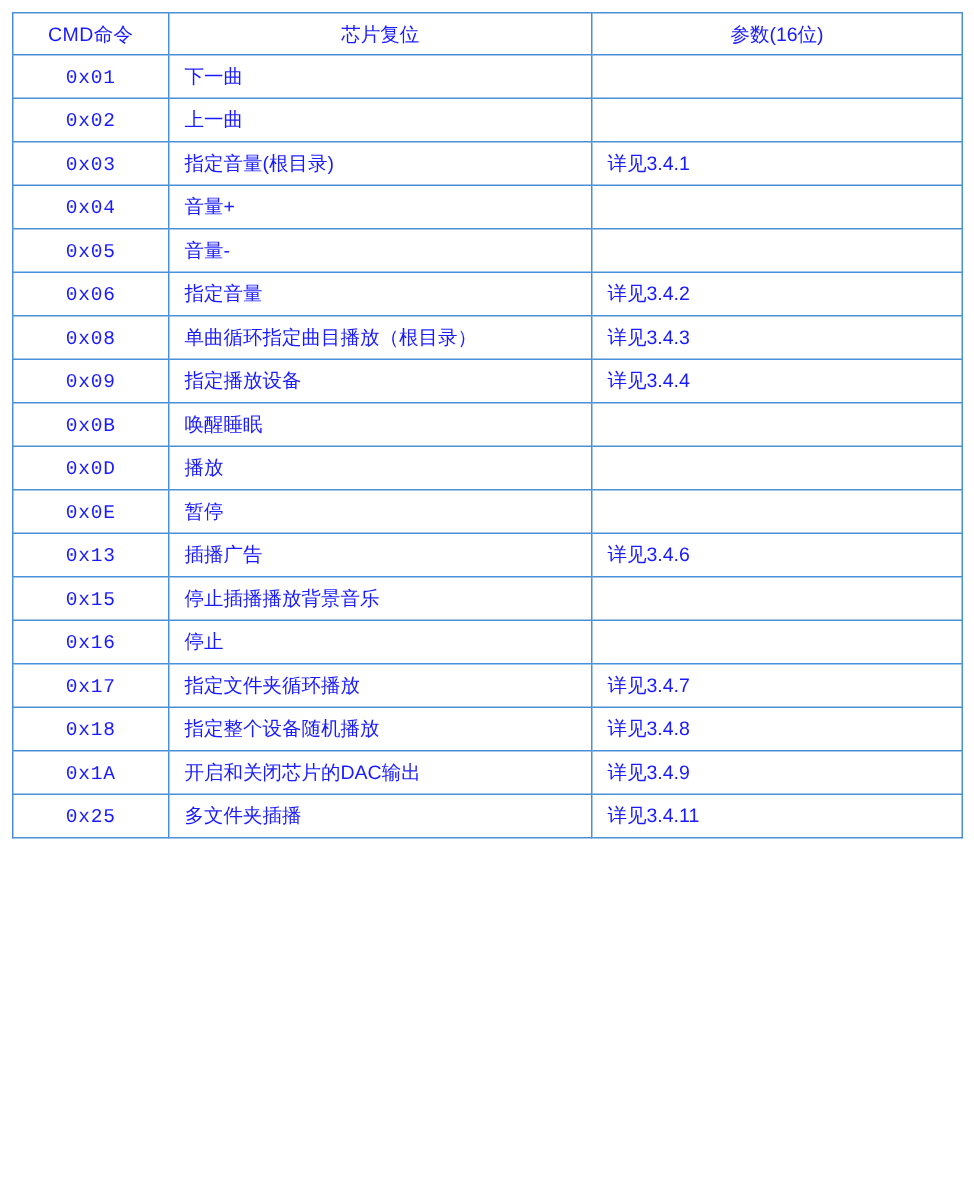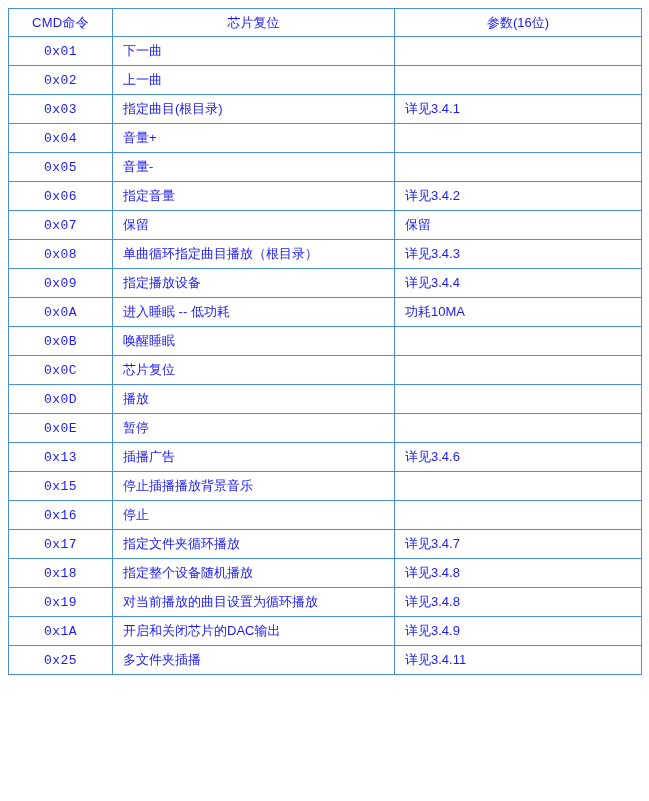--- a/index.html
+++ b/index.html
@@ -85,66 +85,51 @@
           <td class="cell-func">下一曲</td>
           <td class="cell-param"></td>
         </tr>
         <tr>
           <td class="cell-cmd">0x02</td>
           <td class="cell-func">上一曲</td>
           <td class="cell-param"></td>
         </tr>
         <tr>
           <td class="cell-cmd">0x03</td>
-          <td class="cell-func">指定曲目(根目录)</td>
+          <td class="cell-func">指定音量(根目录)</td>
           <td class="cell-param">详见3.4.1</td>
         </tr>
         <tr>
           <td class="cell-cmd">0x04</td>
           <td class="cell-func">音量+</td>
           <td class="cell-param"></td>
         </tr>
         <tr>
           <td class="cell-cmd">0x05</td>
           <td class="cell-func">音量-</td>
           <td class="cell-param"></td>
         </tr>
         <tr>
           <td class="cell-cmd">0x06</td>
           <td class="cell-func">指定音量</td>
           <td class="cell-param">详见3.4.2</td>
         </tr>
         <tr>
-          <td class="cell-cmd">0x07</td>
-          <td class="cell-func">保留</td>
-          <td class="cell-param">保留</td>
-        </tr>
-        <tr>
           <td class="cell-cmd">0x08</td>
           <td class="cell-func">单曲循环指定曲目播放（根目录）</td>
           <td class="cell-param">详见3.4.3</td>
         </tr>
         <tr>
           <td class="cell-cmd">0x09</td>
           <td class="cell-func">指定播放设备</td>
           <td class="cell-param">详见3.4.4</td>
         </tr>
         <tr>
-          <td class="cell-cmd">0x0A</td>
-          <td class="cell-func">进入睡眠 -- 低功耗</td>
-          <td class="cell-param">功耗10MA</td>
-        </tr>
-        <tr>
           <td class="cell-cmd">0x0B</td>
           <td class="cell-func">唤醒睡眠</td>
-          <td class="cell-param"></td>
-        </tr>
-        <tr>
-          <td class="cell-cmd">0x0C</td>
-          <td class="cell-func">芯片复位</td>
           <td class="cell-param"></td>
         </tr>
         <tr>
           <td class="cell-cmd">0x0D</td>
           <td class="cell-func">播放</td>
           <td class="cell-param"></td>
         </tr>
         <tr>
           <td class="cell-cmd">0x0E</td>
           <td class="cell-func">暂停</td>
@@ -169,25 +154,20 @@
           <td class="cell-cmd">0x17</td>
           <td class="cell-func">指定文件夹循环播放</td>
           <td class="cell-param">详见3.4.7</td>
         </tr>
         <tr>
           <td class="cell-cmd">0x18</td>
           <td class="cell-func">指定整个设备随机播放</td>
           <td class="cell-param">详见3.4.8</td>
         </tr>
         <tr>
-          <td class="cell-cmd">0x19</td>
-          <td class="cell-func">对当前播放的曲目设置为循环播放</td>
-          <td class="cell-param">详见3.4.8</td>
-        </tr>
-        <tr>
           <td class="cell-cmd">0x1A</td>
           <td class="cell-func">开启和关闭芯片的DAC输出</td>
           <td class="cell-param">详见3.4.9</td>
         </tr>
         <tr>
           <td class="cell-cmd">0x25</td>
           <td class="cell-func">多文件夹插播</td>
           <td class="cell-param">详见3.4.11</td>
         </tr>
       </tbody>

